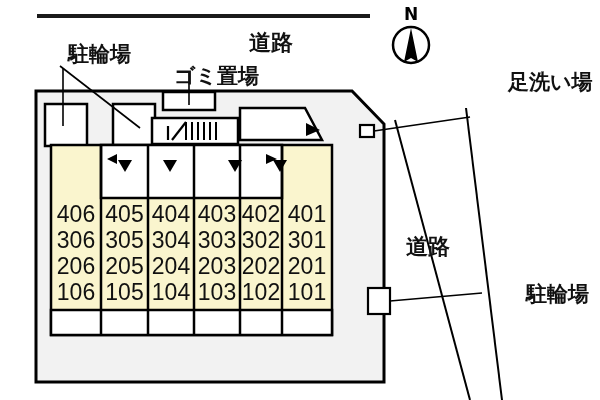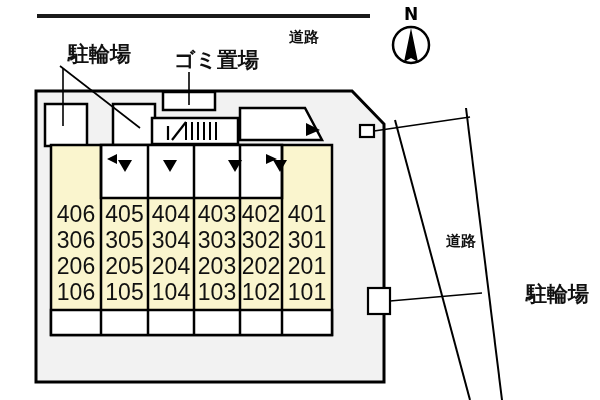--- a/index.html
+++ b/index.html
@@ -2,21 +2,21 @@
 <html><head>
 <meta charset="utf-8">
 <style>
   html,body{margin:0;padding:0;background:#fff;}
   body{width:600px;height:400px;overflow:hidden;
        font-family:"Liberation Sans","DejaVu Sans",sans-serif;color:#111;}
   #stage{position:relative;width:600px;height:400px;}
   .svgwrap{position:absolute;left:0;top:0;width:600px;height:400px;}
   .lbl{position:absolute;white-space:nowrap;font-weight:700;color:#111;
        font-family:"DejaVu Sans","Liberation Sans",sans-serif;}
-  .lbl-lg{font-size:15px;margin-left:40px;}
+  .lbl-lg{font-size:22px;}
   .lbl-md{font-size:21px;margin-left:40px;}
   .unit-num{font-family:"Liberation Sans","DejaVu Sans",sans-serif;
             font-size:23px;font-weight:400;fill:#111;}
   .compass-n{font-size:17px;font-weight:700;
              font-family:"DejaVu Sans","Liberation Sans",sans-serif;}
 </style>
 </head>
 <body>
 
 <div id="stage">
@@ -114,22 +114,23 @@
 
     <g>
       <circle cx="411" cy="45" r="18" fill="#FFFFFF" stroke="#000000" stroke-width="2.5"></circle>
       <polygon points="411,28 418,62 411,58 404,62" fill="#000000"></polygon>
     </g>
     <text class="compass-n" x="411" y="20" text-anchor="middle">N</text>
   </svg>
 
   <div class="lbl lbl-md" style="left:28px;  top:40px;">駐輪場</div>
 
-  <div class="lbl lbl-md" style="left:134px; top:46px;">ゴミ置場</div>
+  <div class="lbl lbl-md" style="left:134px; top:62px;">ゴミ置場</div>
 
   <div class="lbl lbl-lg" style="left:249px; top:28px;">道路</div>
 
+  <div class="lbl lbl-md" style="left:468px; top:68px;">足洗い場</div>
 
   <div class="lbl lbl-lg" style="left:406px; top:232px;">道路</div>
 
   <div class="lbl lbl-md" style="left:486px; top:280px;">駐輪場</div>
 
 </div>
 
 </body></html>

